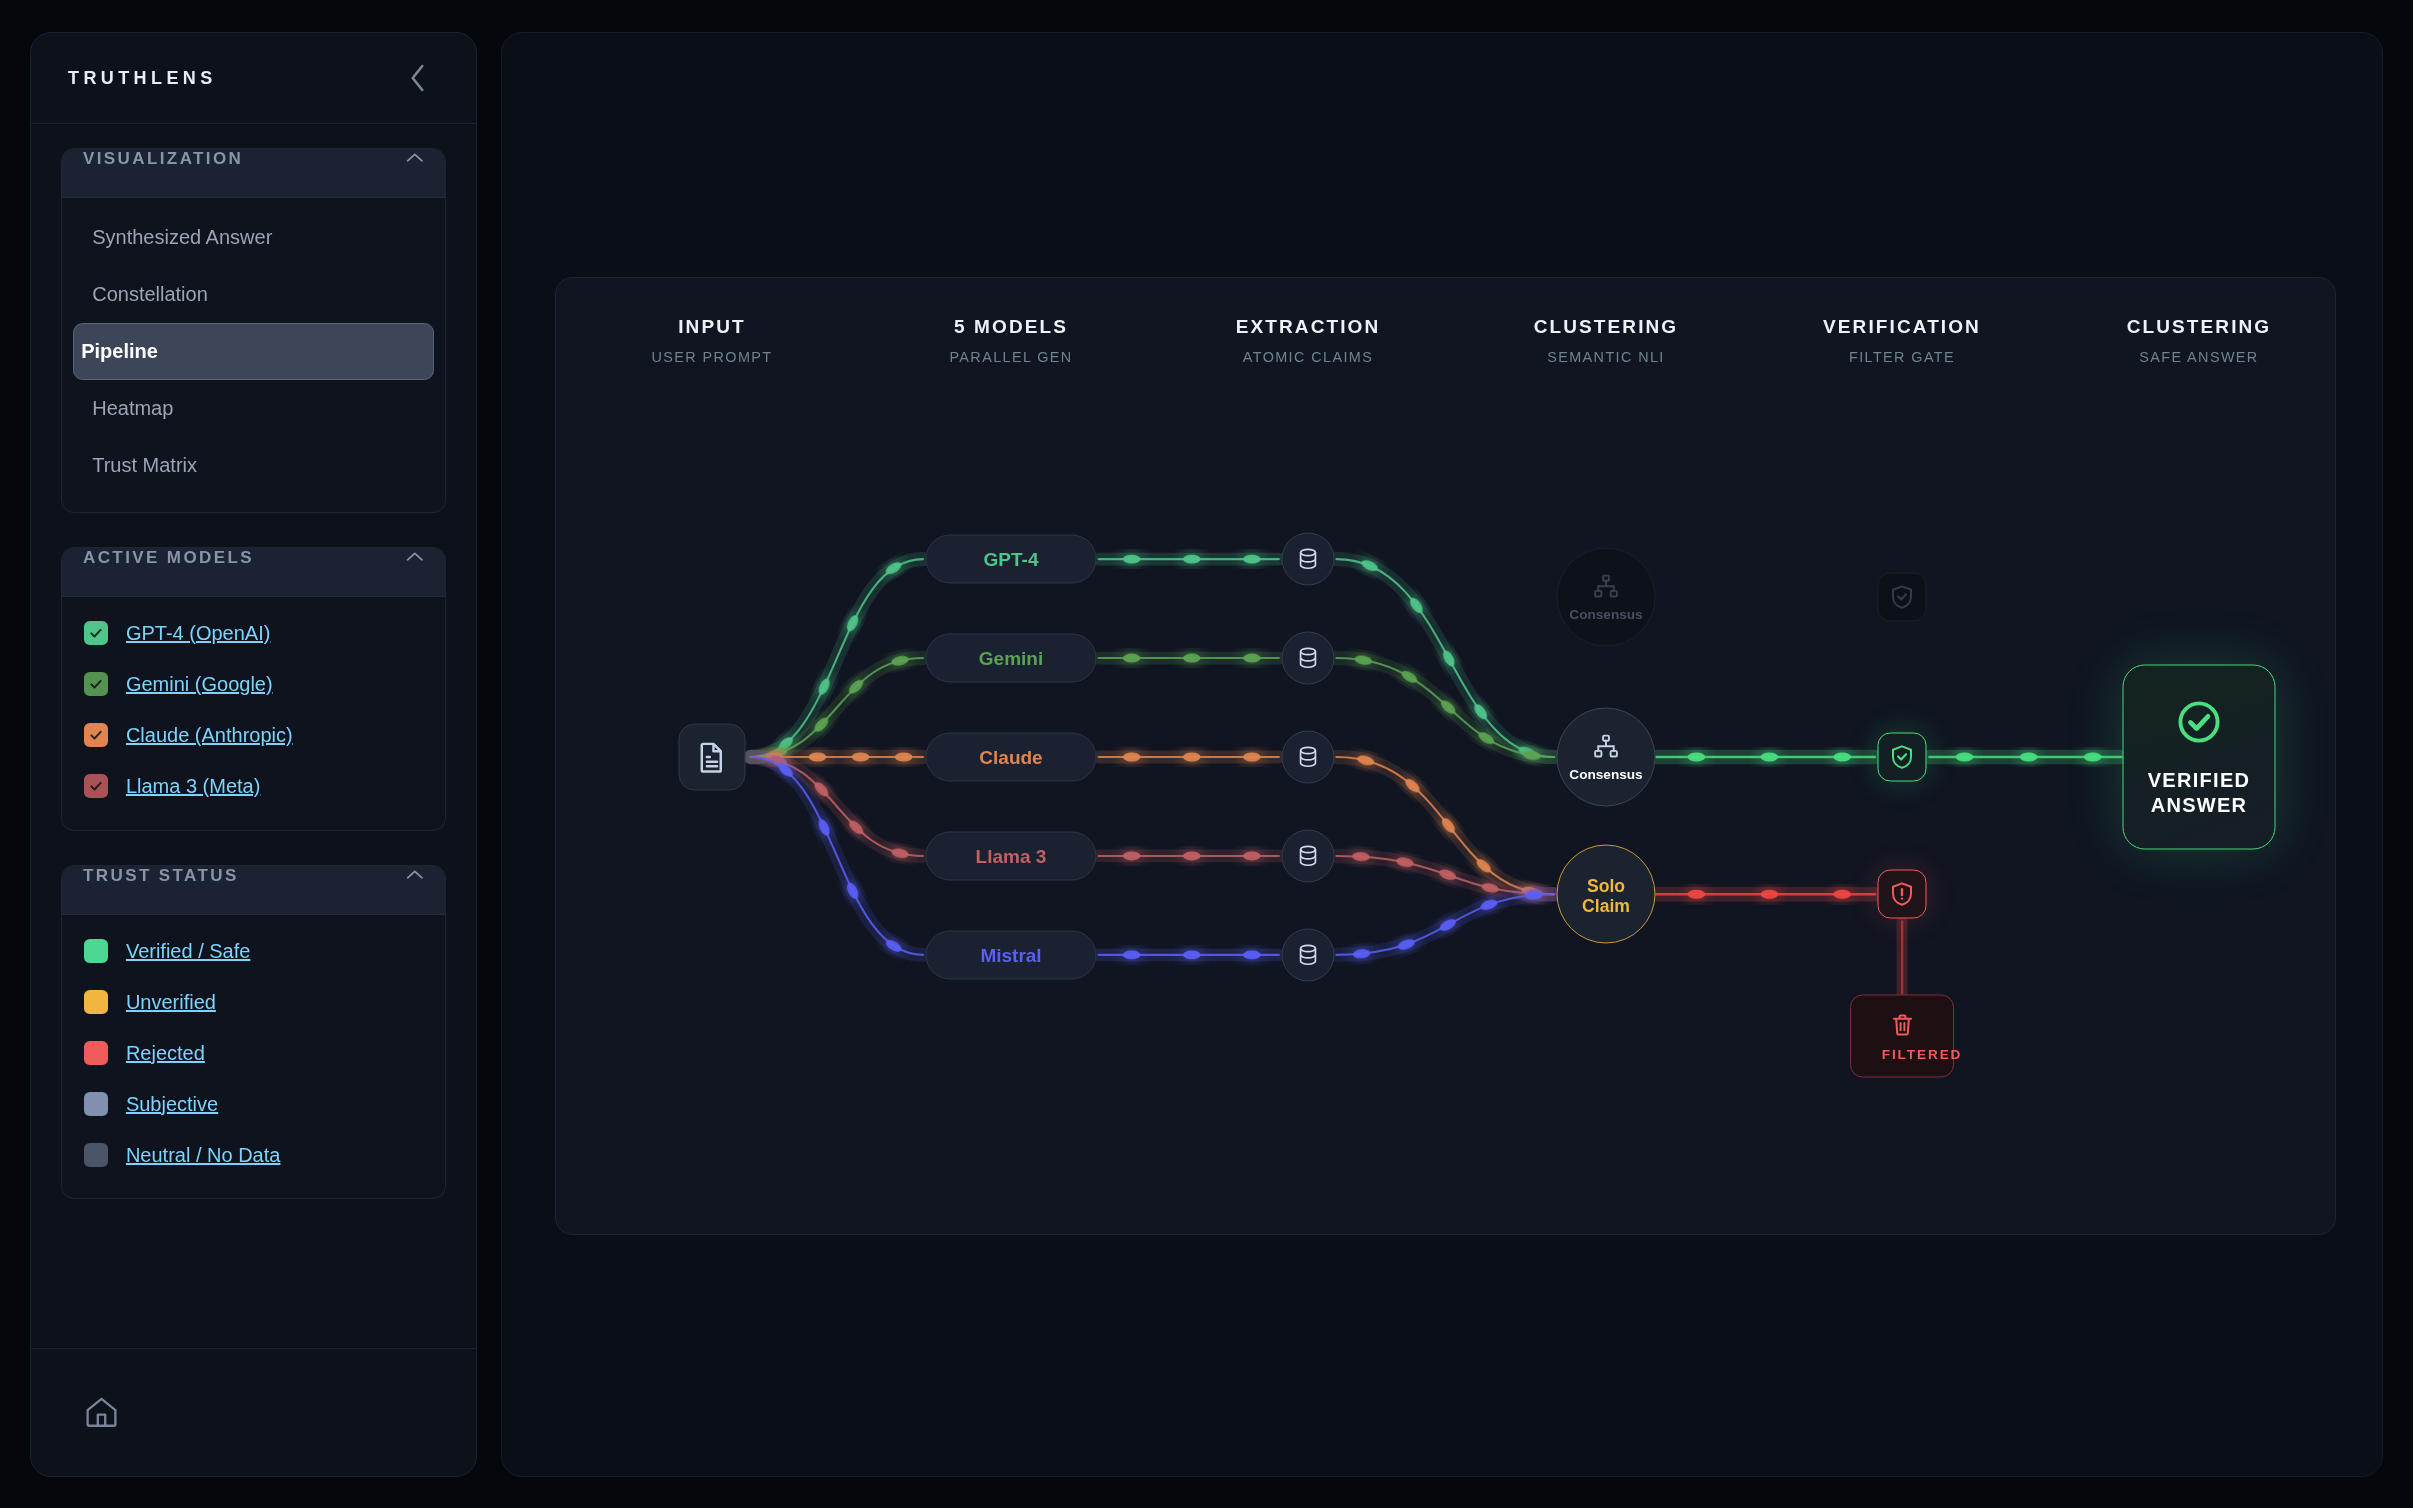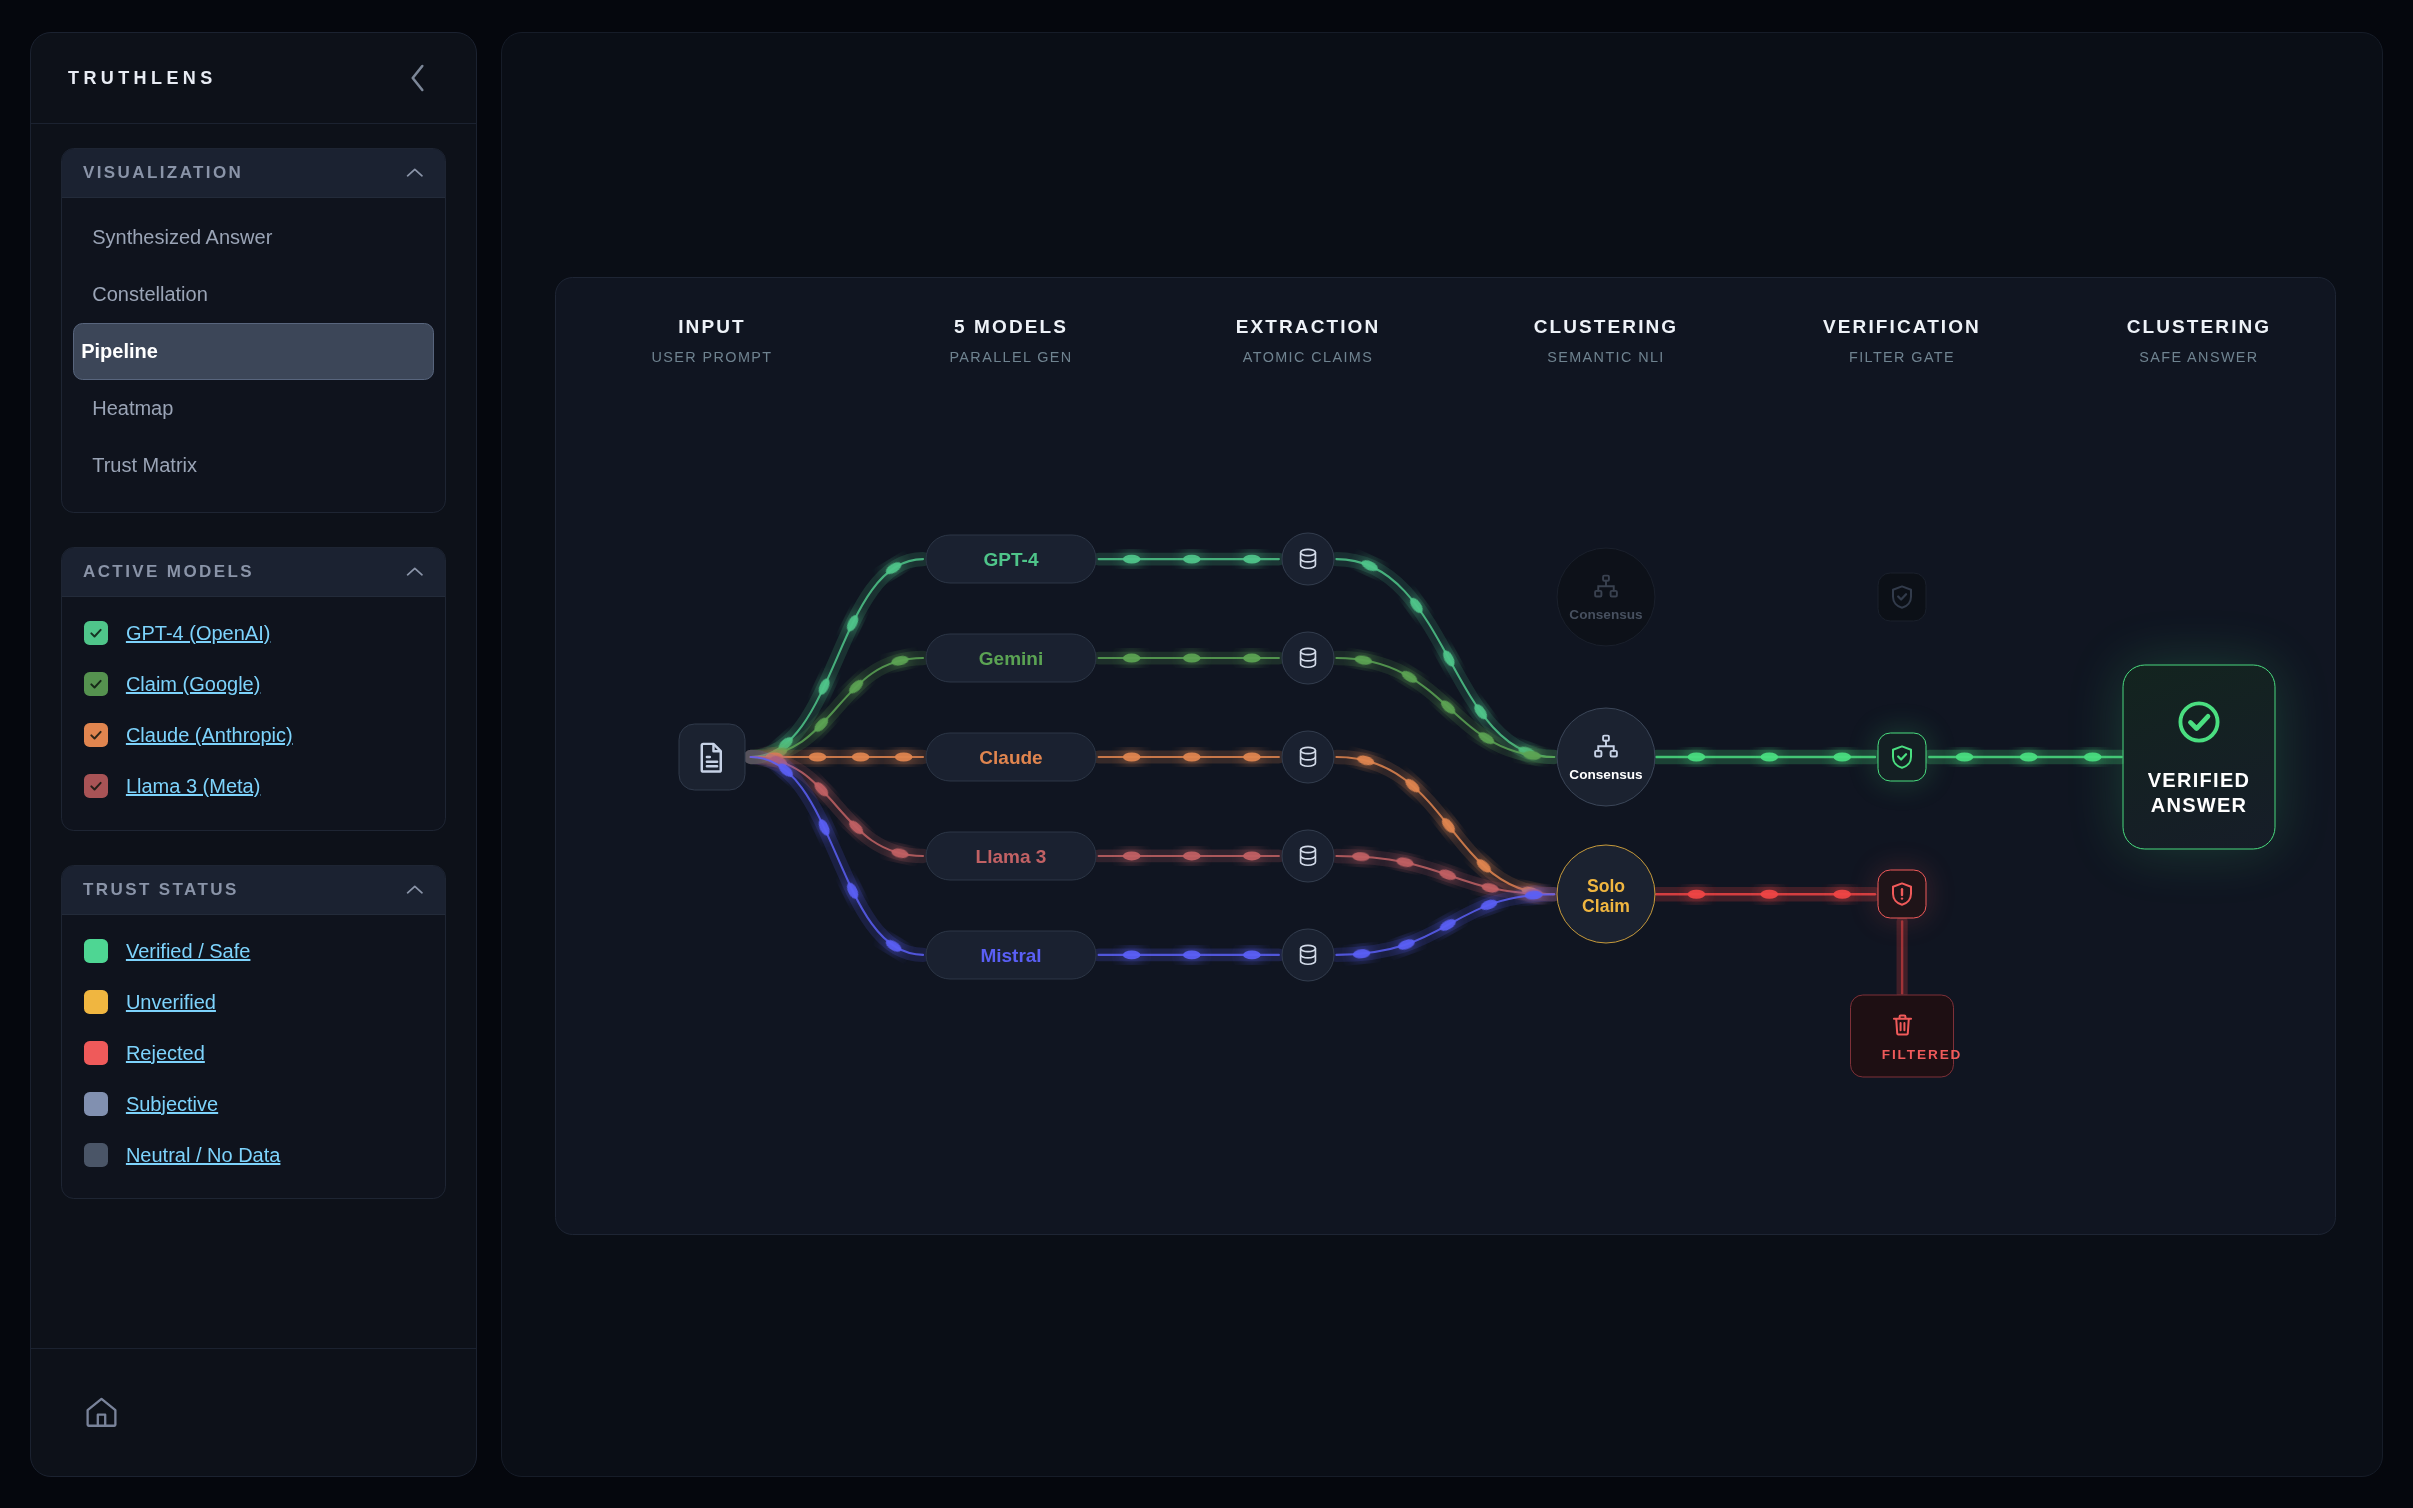--- a/index.html
+++ b/index.html
@@ -53,21 +53,21 @@
   .panel {
     background: #11162099;
     border: 0.8px solid #1e2533;
     border-radius: 12.8px;
     margin-bottom: 34px;
     overflow: hidden;
   }
   .panel-head {
     background: #1b2231;
     height: 49px;
-    display: flex; align-items: center;
+    display: flex; 
     padding: 0 21px 0 21px;
     border-bottom: 0.8px solid #232b3a;
   }
   .panel-title {
     flex: 1;
     font-size: 17px; font-weight: bold;
     letter-spacing: 2.4px;
     color: #8a94a8;
   }
   .chev { width: 17.6px; height: 17.6px; display:flex; align-items:center; justify-content:center; cursor:pointer;}
@@ -315,21 +315,21 @@
                 </svg>
               </span>
               <span class="model-label">GPT-4 (OpenAI)</span>
             </div>
             <div class="model-row">
               <span class="cbox" style="background: rgb(85, 146, 79);">
                 <svg width="16" height="16" viewBox="0 0 24 24" fill="none">
                   <path d="M5 12.6 9.8 17.2 19 7.4" stroke="rgba(10,18,12,0.82)" stroke-width="3" stroke-linecap="round" stroke-linejoin="round"></path>
                 </svg>
               </span>
-              <span class="model-label">Claim (Google)</span>
+              <span class="model-label">Gemini (Google)</span>
             </div>
             <div class="model-row">
               <span class="cbox" style="background: rgb(224, 133, 79);">
                 <svg width="16" height="16" viewBox="0 0 24 24" fill="none">
                   <path d="M5 12.6 9.8 17.2 19 7.4" stroke="rgba(10,18,12,0.82)" stroke-width="3" stroke-linecap="round" stroke-linejoin="round"></path>
                 </svg>
               </span>
               <span class="model-label">Claude (Anthropic)</span>
             </div>
             <div class="model-row">

